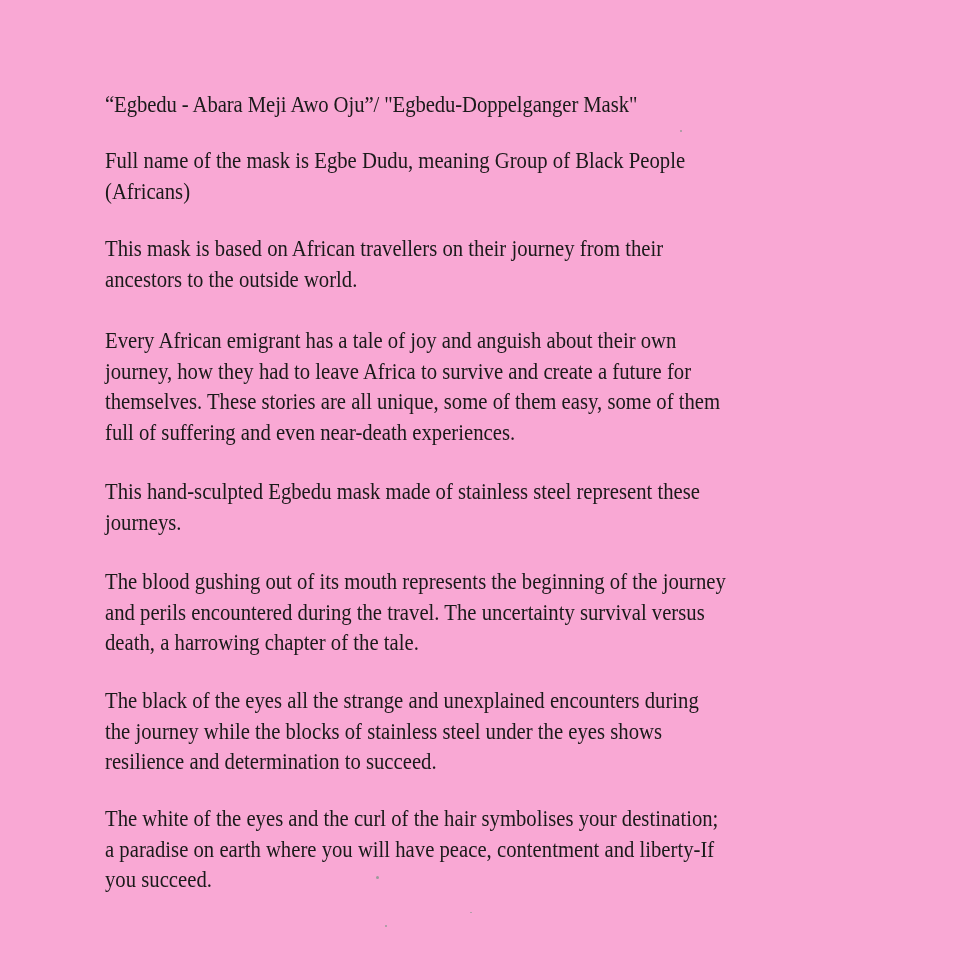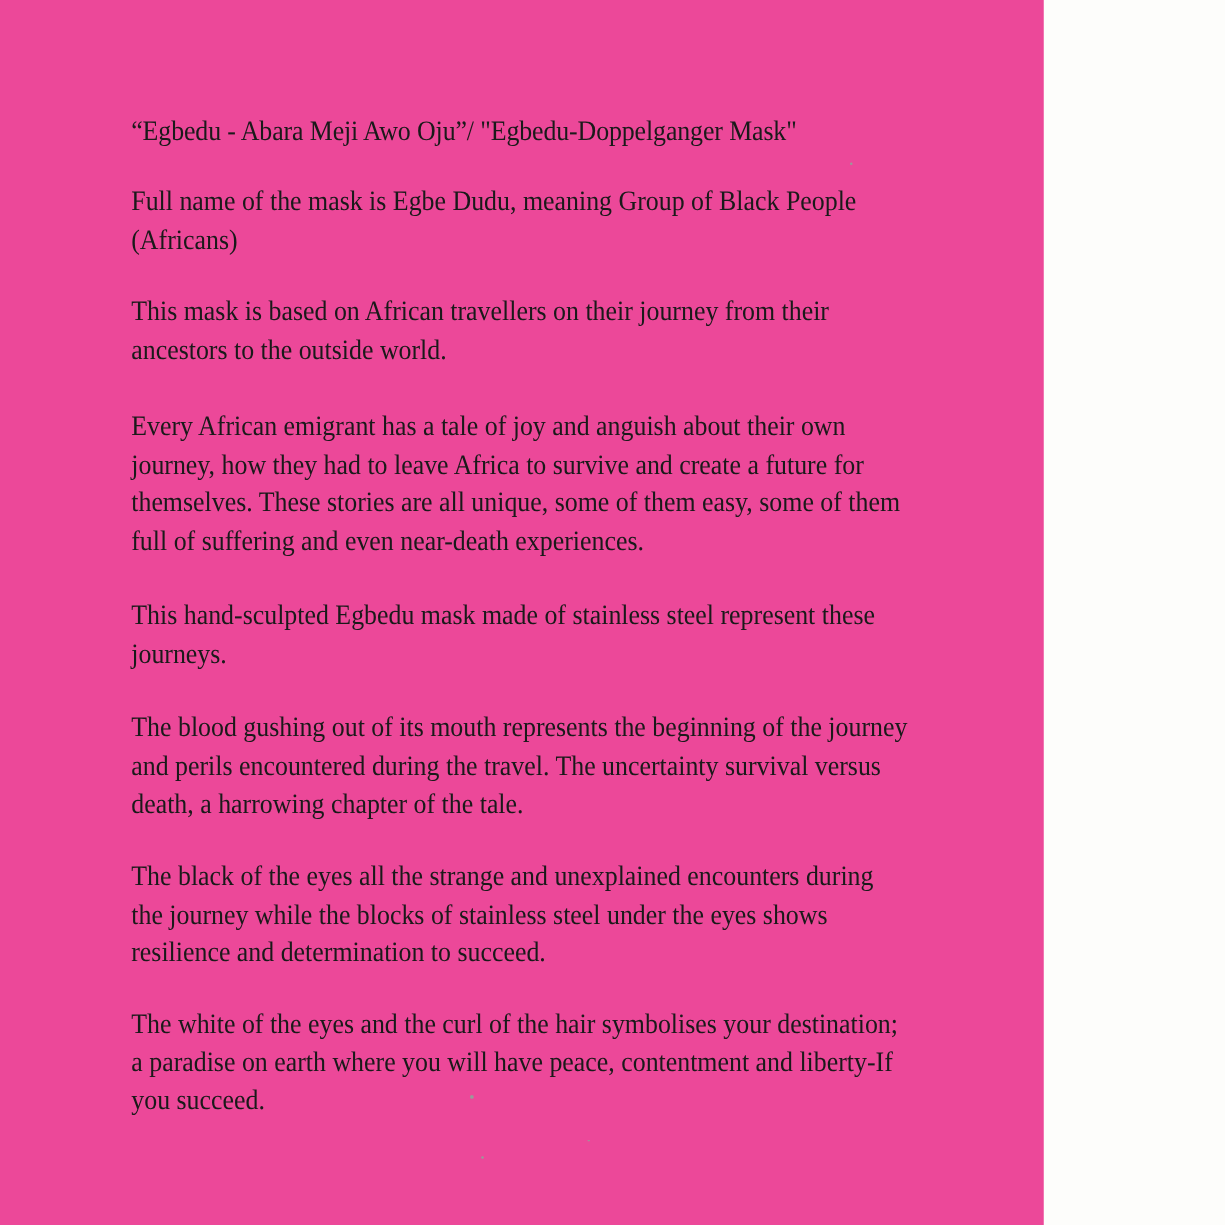--- a/index.html
+++ b/index.html
@@ -4,22 +4,22 @@
   <style>
     html, body { margin: 0; padding: 0; }
     body {
       width: 980px; height: 980px; overflow: hidden;
       background: #fdfdfb;
       position: relative;
       font-family: "Liberation Serif", "DejaVu Serif", serif;
       color: #1a1a1a;
     }
     .page {
-      position: absolute; left: 0; top: 0; width: 835px; height: 980px;
-      background: #ec4899;
+      position: absolute; left: 0; top: 0; width: 980px; height: 980px;
+      background: #f9a8d4;
     }
     .title {
       position: absolute; left: 105px; top: 90px;
       font-size: 22.5px; line-height: 30px; letter-spacing: -0.1px;
       white-space: nowrap;
       transform: scaleX(0.92); transform-origin: left top;
     }
     .para {
       position: absolute; left: 105px;
       font-size: 22.5px; line-height: 30.5px;

